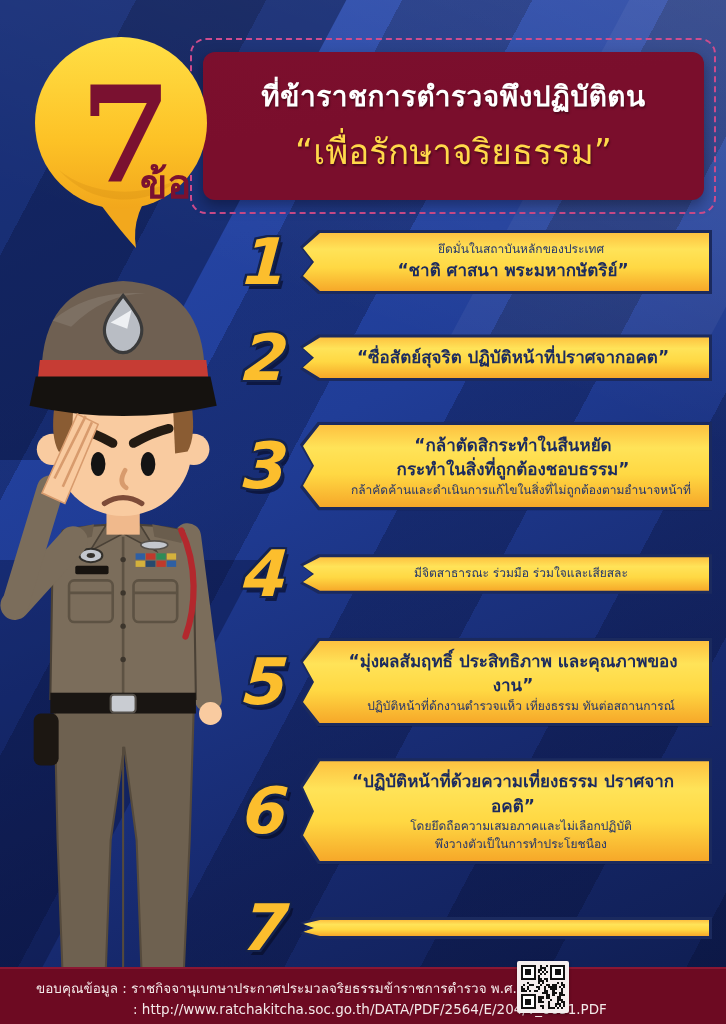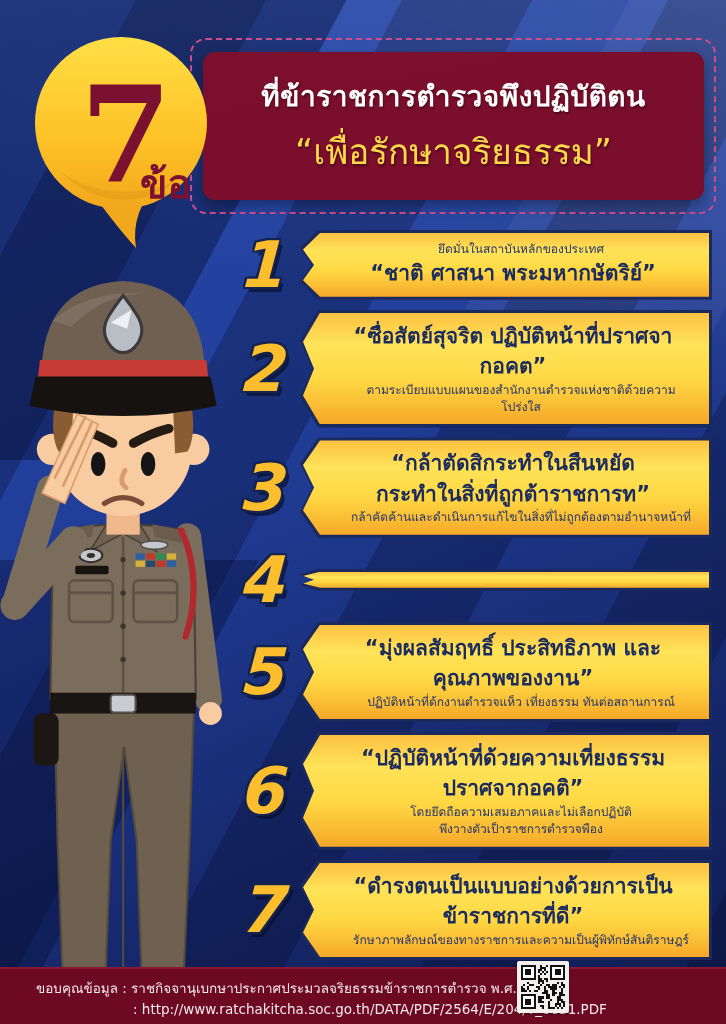--- a/index.html
+++ b/index.html
@@ -53,21 +53,21 @@
   .box {
     flex:1; margin-left:4px; background:#1b2a5e; padding:3px;
     clip-path:polygon(18px 0, 100% 0, 100% 100%, 18px 100%, 0 74%, 12px 50%, 0 26%);
     filter:drop-shadow(0 4px 5px rgba(0,0,15,.4));
   }
   .box-in {
     clip-path:polygon(17px 0, 100% 0, 100% 100%, 17px 100%, 0 74%, 11px 50%, 0 26%);
     background:linear-gradient(180deg,#fdc140 0%,#ffe358 28%,#ffd843 60%,#f6a829 100%);
     padding:8px 14px 8px 28px; text-align:center;
   }
-  .line-quote { color:#1c2b5e; font-size:21px; font-weight:800; line-height:1.45; }
+  .line-quote { color:#1c2b5e; font-size:17px; font-weight:800; line-height:1.45; }
   .line-sub   { color:#24356b; font-size:12px; font-weight:500; line-height:1.45;margin-left:16px; }
 
   
   .footer-bar { position:absolute; left:0; bottom:0; width:726px; height:57px; background:#6d0a22; z-index:7;
     border-top:2px solid #8b1733; }
   .footer-text { position:absolute; left:36px; top:9px; color:#f3e9e9; font-size:13.5px; line-height:1.55; }
   .footer-line2 { padding-left:97px; }
   .qr-wrap { position:absolute; left:517px; top:-8px; width:52px; height:52px; background:#f5eeee; padding:4px;
     border-radius:2px; box-shadow:0 1px 3px rgba(0,0,0,.4); }
   .qr-wrap svg { width:44px; height:44px; display:block; }
@@ -194,66 +194,64 @@
             <div class="line-sub">ยึดมั่นในสถาบันหลักของประเทศ</div>
             <div class="line-quote">“ชาติ ศาสนา พระมหากษัตริย์”</div>
           </div>
         </div>
       </div>
       <div class="row">
         <div class="num">2</div>
         <div class="box">
           <div class="box-in">
             <div class="line-quote">“ซื่อสัตย์สุจริต ปฏิบัติหน้าที่ปราศจากอคต”</div>
-            <div class="line-sub">ตามระเบียบแบบแผนของสำนักงานตำรวจแห่งชาติด้วยความโปร่งใส</div>
           </div>
         </div>
       </div>
       <div class="row">
         <div class="num">3</div>
         <div class="box">
           <div class="box-in">
             <div class="line-quote">“กล้าตัดสิกระทำในสืนหยัด</div>
-            <div class="line-quote">กระทำในสิ่งที่ถูกต้าราชการท”</div>
+            <div class="line-quote">กระทำในสิ่งที่ถูกต้องชอบธรรม”</div>
             <div class="line-sub">กล้าคัดค้านและดำเนินการแก้ไขในสิ่งที่ไม่ถูกต้องตามอำนาจหน้าที่</div>
           </div>
         </div>
       </div>
       <div class="row">
         <div class="num">4</div>
         <div class="box">
           <div class="box-in">
+            <div class="line-sub">มีจิตสาธารณะ ร่วมมือ ร่วมใจและเสียสละ</div>
           </div>
         </div>
       </div>
       <div class="row">
         <div class="num">5</div>
         <div class="box">
           <div class="box-in">
             <div class="line-quote">“มุ่งผลสัมฤทธิ์ ประสิทธิภาพ และคุณภาพของงาน”</div>
             <div class="line-sub">ปฏิบัติหน้าที่ด้กงานตำรวจแห็ว เที่ยงธรรม ทันต่อสถานการณ์</div>
           </div>
         </div>
       </div>
       <div class="row">
         <div class="num">6</div>
         <div class="box">
           <div class="box-in">
             <div class="line-quote">“ปฏิบัติหน้าที่ด้วยความเที่ยงธรรม ปราศจากอคติ”</div>
             <div class="line-sub">โดยยึดถือความเสมอภาคและไม่เลือกปฏิบัติ</div>
-            <div class="line-sub">พึงวางตัวเป็าราชการตำรวจพือง</div>
+            <div class="line-sub">พึงวางตัวเป็ในการทำประโยชนือง</div>
           </div>
         </div>
       </div>
       <div class="row">
         <div class="num">7</div>
         <div class="box">
           <div class="box-in">
-            <div class="line-quote">“ดำรงตนเป็นแบบอย่างด้วยการเป็น ข้าราชการที่ดี”</div>
-            <div class="line-sub">รักษาภาพลักษณ์ของทางราชการและความเป็นผู้พิทักษ์สันติราษฎร์</div>
           </div>
         </div>
       </div>
     </div>
 
   <div class="footer-bar">
     <div class="footer-text">
       <div>ขอบคุณข้อมูล : ราชกิจจานุเบกษาประกาศประมวลจริยธรรมข้าราชการตำรวจ พ.ศ. 2564</div>
       <div class="footer-line2">: http://www.ratchakitcha.soc.go.th/DATA/PDF/2564/E/204/T_0051.PDF</div>
     </div>

